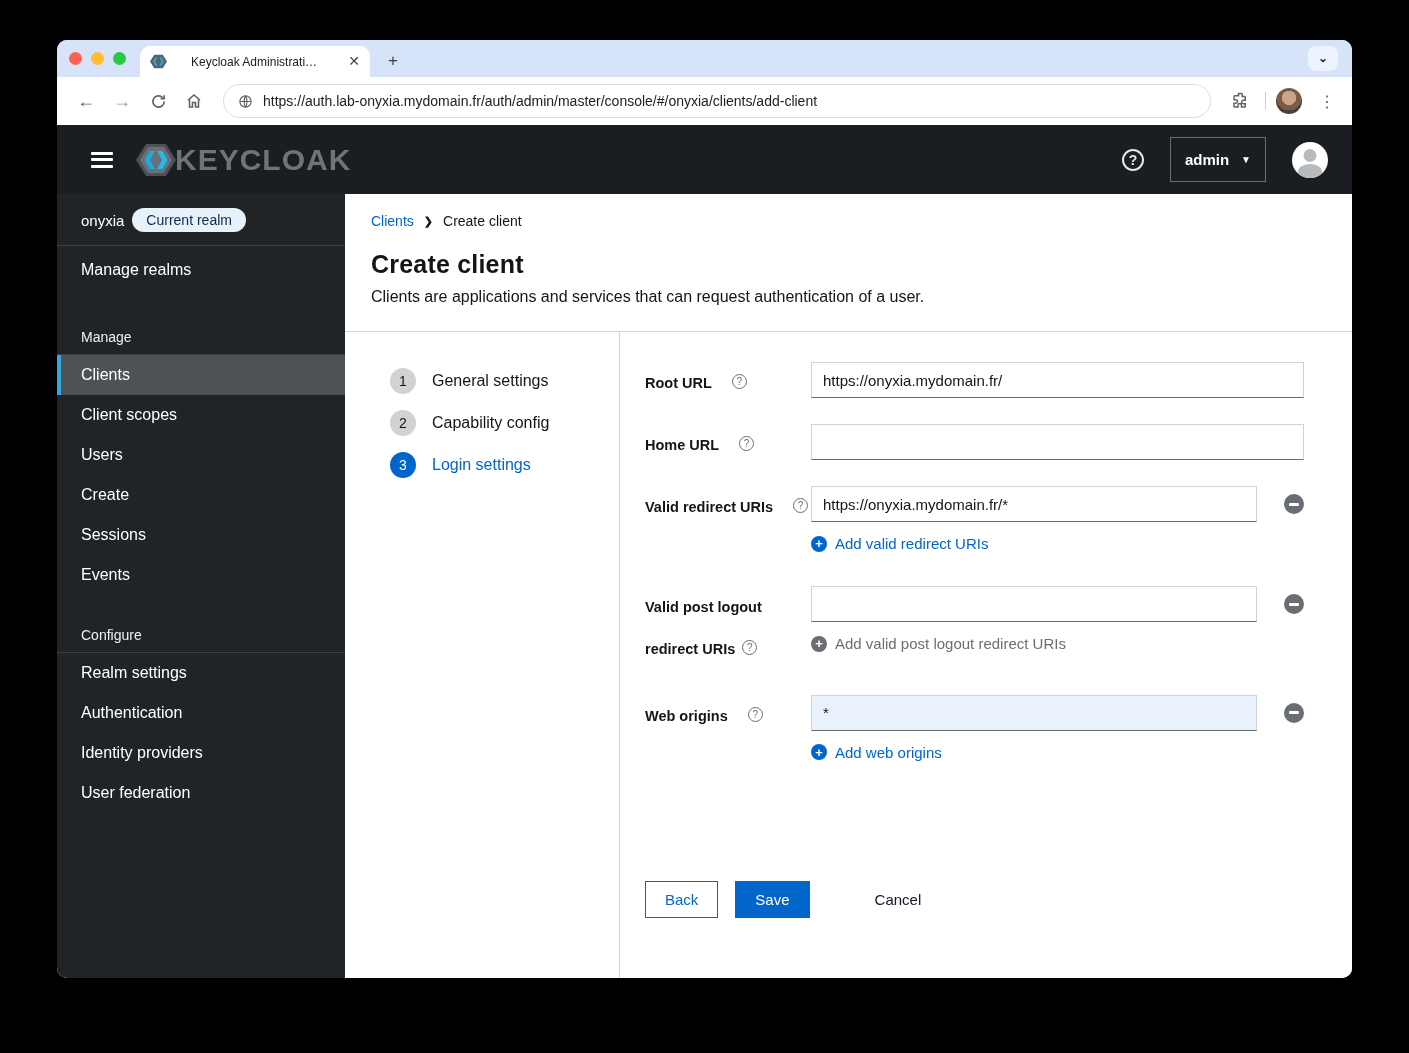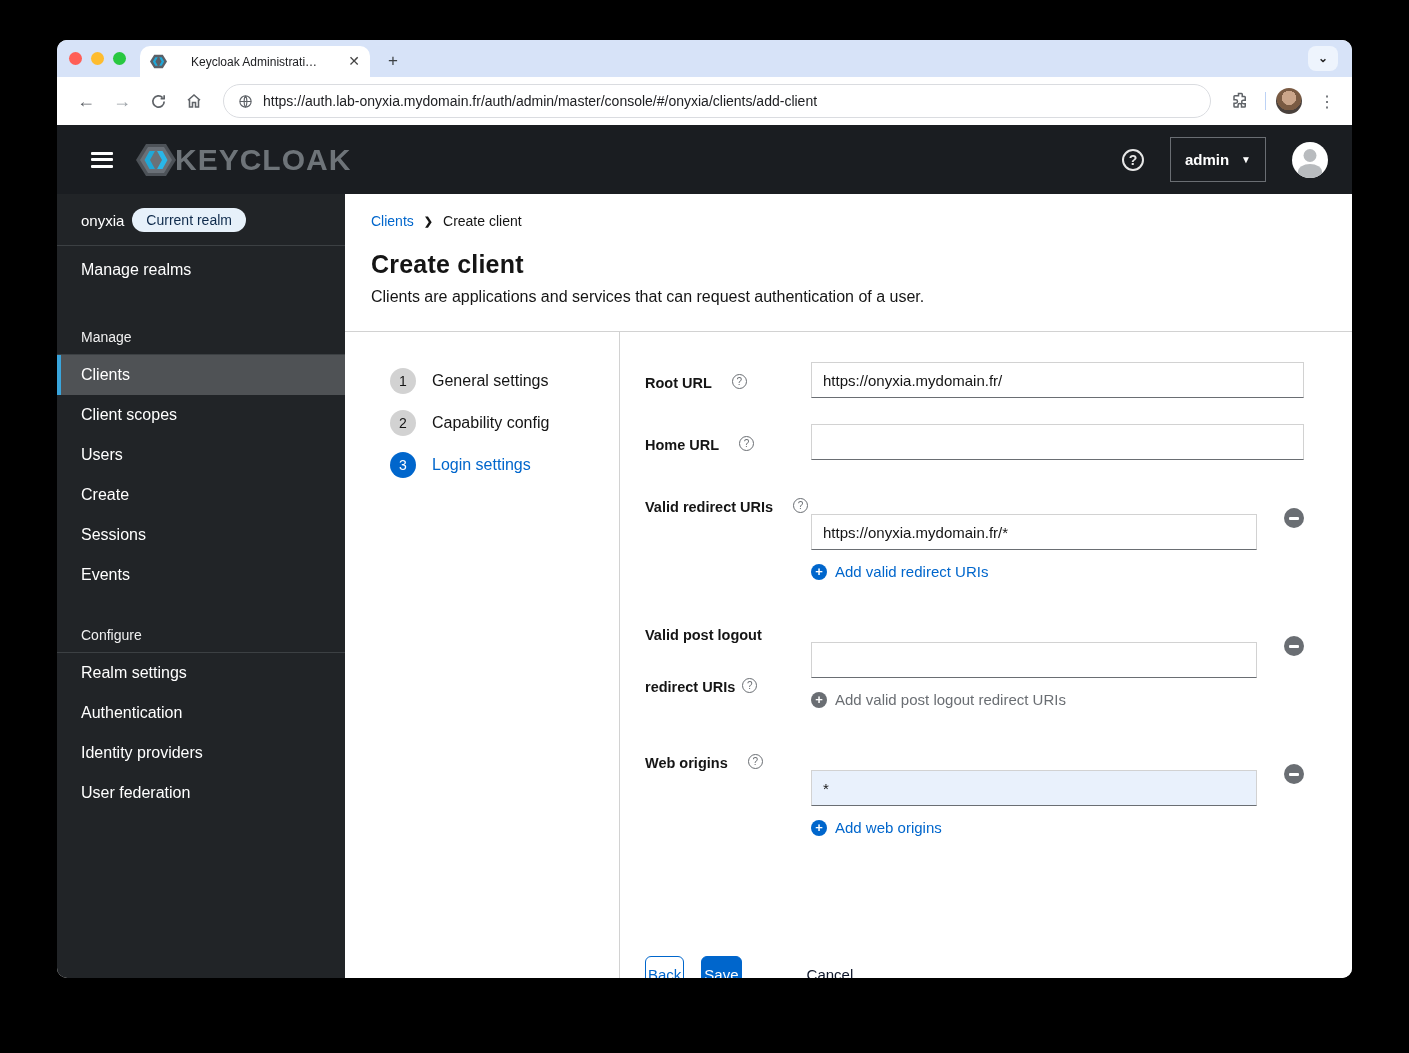--- a/index.html
+++ b/index.html
@@ -84,32 +84,32 @@
   .frm-row { display:flex; margin-bottom:26px; }
   .frm-label { width:166px; flex:none; font-size:14.5px; font-weight:700; color:#151515; padding-top:10px;
     display:flex; align-items:flex-start; gap:20px; line-height:1.55; flex-wrap:wrap; }
   .q-ico { width:15px; height:15px; border:1px solid #6a6e73; border-radius:50%; color:#6a6e73; font-size:10px;
     font-weight:400; display:inline-flex; align-items:center; justify-content:center; margin-top:2px; }
   .frm-ctrl { flex:1; min-width:0; }
   .txt { width:100%; height:36px; border:1px solid #d2d2d2; border-bottom:1px solid #6a6e73;
     font-size:15px; color:#151515; padding:0 11px; font-family:"Liberation Sans",sans-serif; outline:none; background:#fff; }
   .txt.hl { background:#e9f1fc; }
   .with-minus { display:flex; align-items:center; }
-  .with-minus .txt { flex:1;margin-top:28px; }
+  .with-minus .txt { flex:1; }
   .minus-btn { width:20px; height:20px; border-radius:50%; background:#6a6e73; position:relative; margin-left:27px; flex:none; }
   .minus-btn::after { content:""; position:absolute; left:5px; top:8.5px; width:10px; height:3px; background:#fff; border-radius:1px; }
   .add-link { display:inline-flex; align-items:center; gap:8px; font-size:15px; color:#0066cc; margin-top:13px; }
   .add-link .plus { width:16px; height:16px; border-radius:50%; background:#0066cc; color:#fff; font-size:13px; font-weight:700;
     display:flex; align-items:center; justify-content:center; line-height:1; }
   .add-link.gray { color:#6a6e73; }
   .add-link.gray .plus { background:#6a6e73; }
   .row-tight { margin-bottom:34px; }
 
   .actions { display:flex; align-items:center; margin-top:120px; padding-bottom:40px; }
-  .btn { font-size:15px; border-radius:6px; padding:9px 2px; font-family:"Liberation Sans",sans-serif; }
+  .btn { font-size:15px; border-radius:0; padding:9px 19px; font-family:"Liberation Sans",sans-serif; }
   .btn-back { background:#fff; border:1px solid #0066cc; color:#0066cc; }
   .btn-save { background:#0066cc; border:1px solid #0066cc; color:#fff; margin-left:17px; }
   .btn-cancel { color:#0f172a; margin-left:65px; font-size:15px; }
 </style>
 </head>
 <body>
 
 <div class="window">
 
   <div class="tabstrip">

